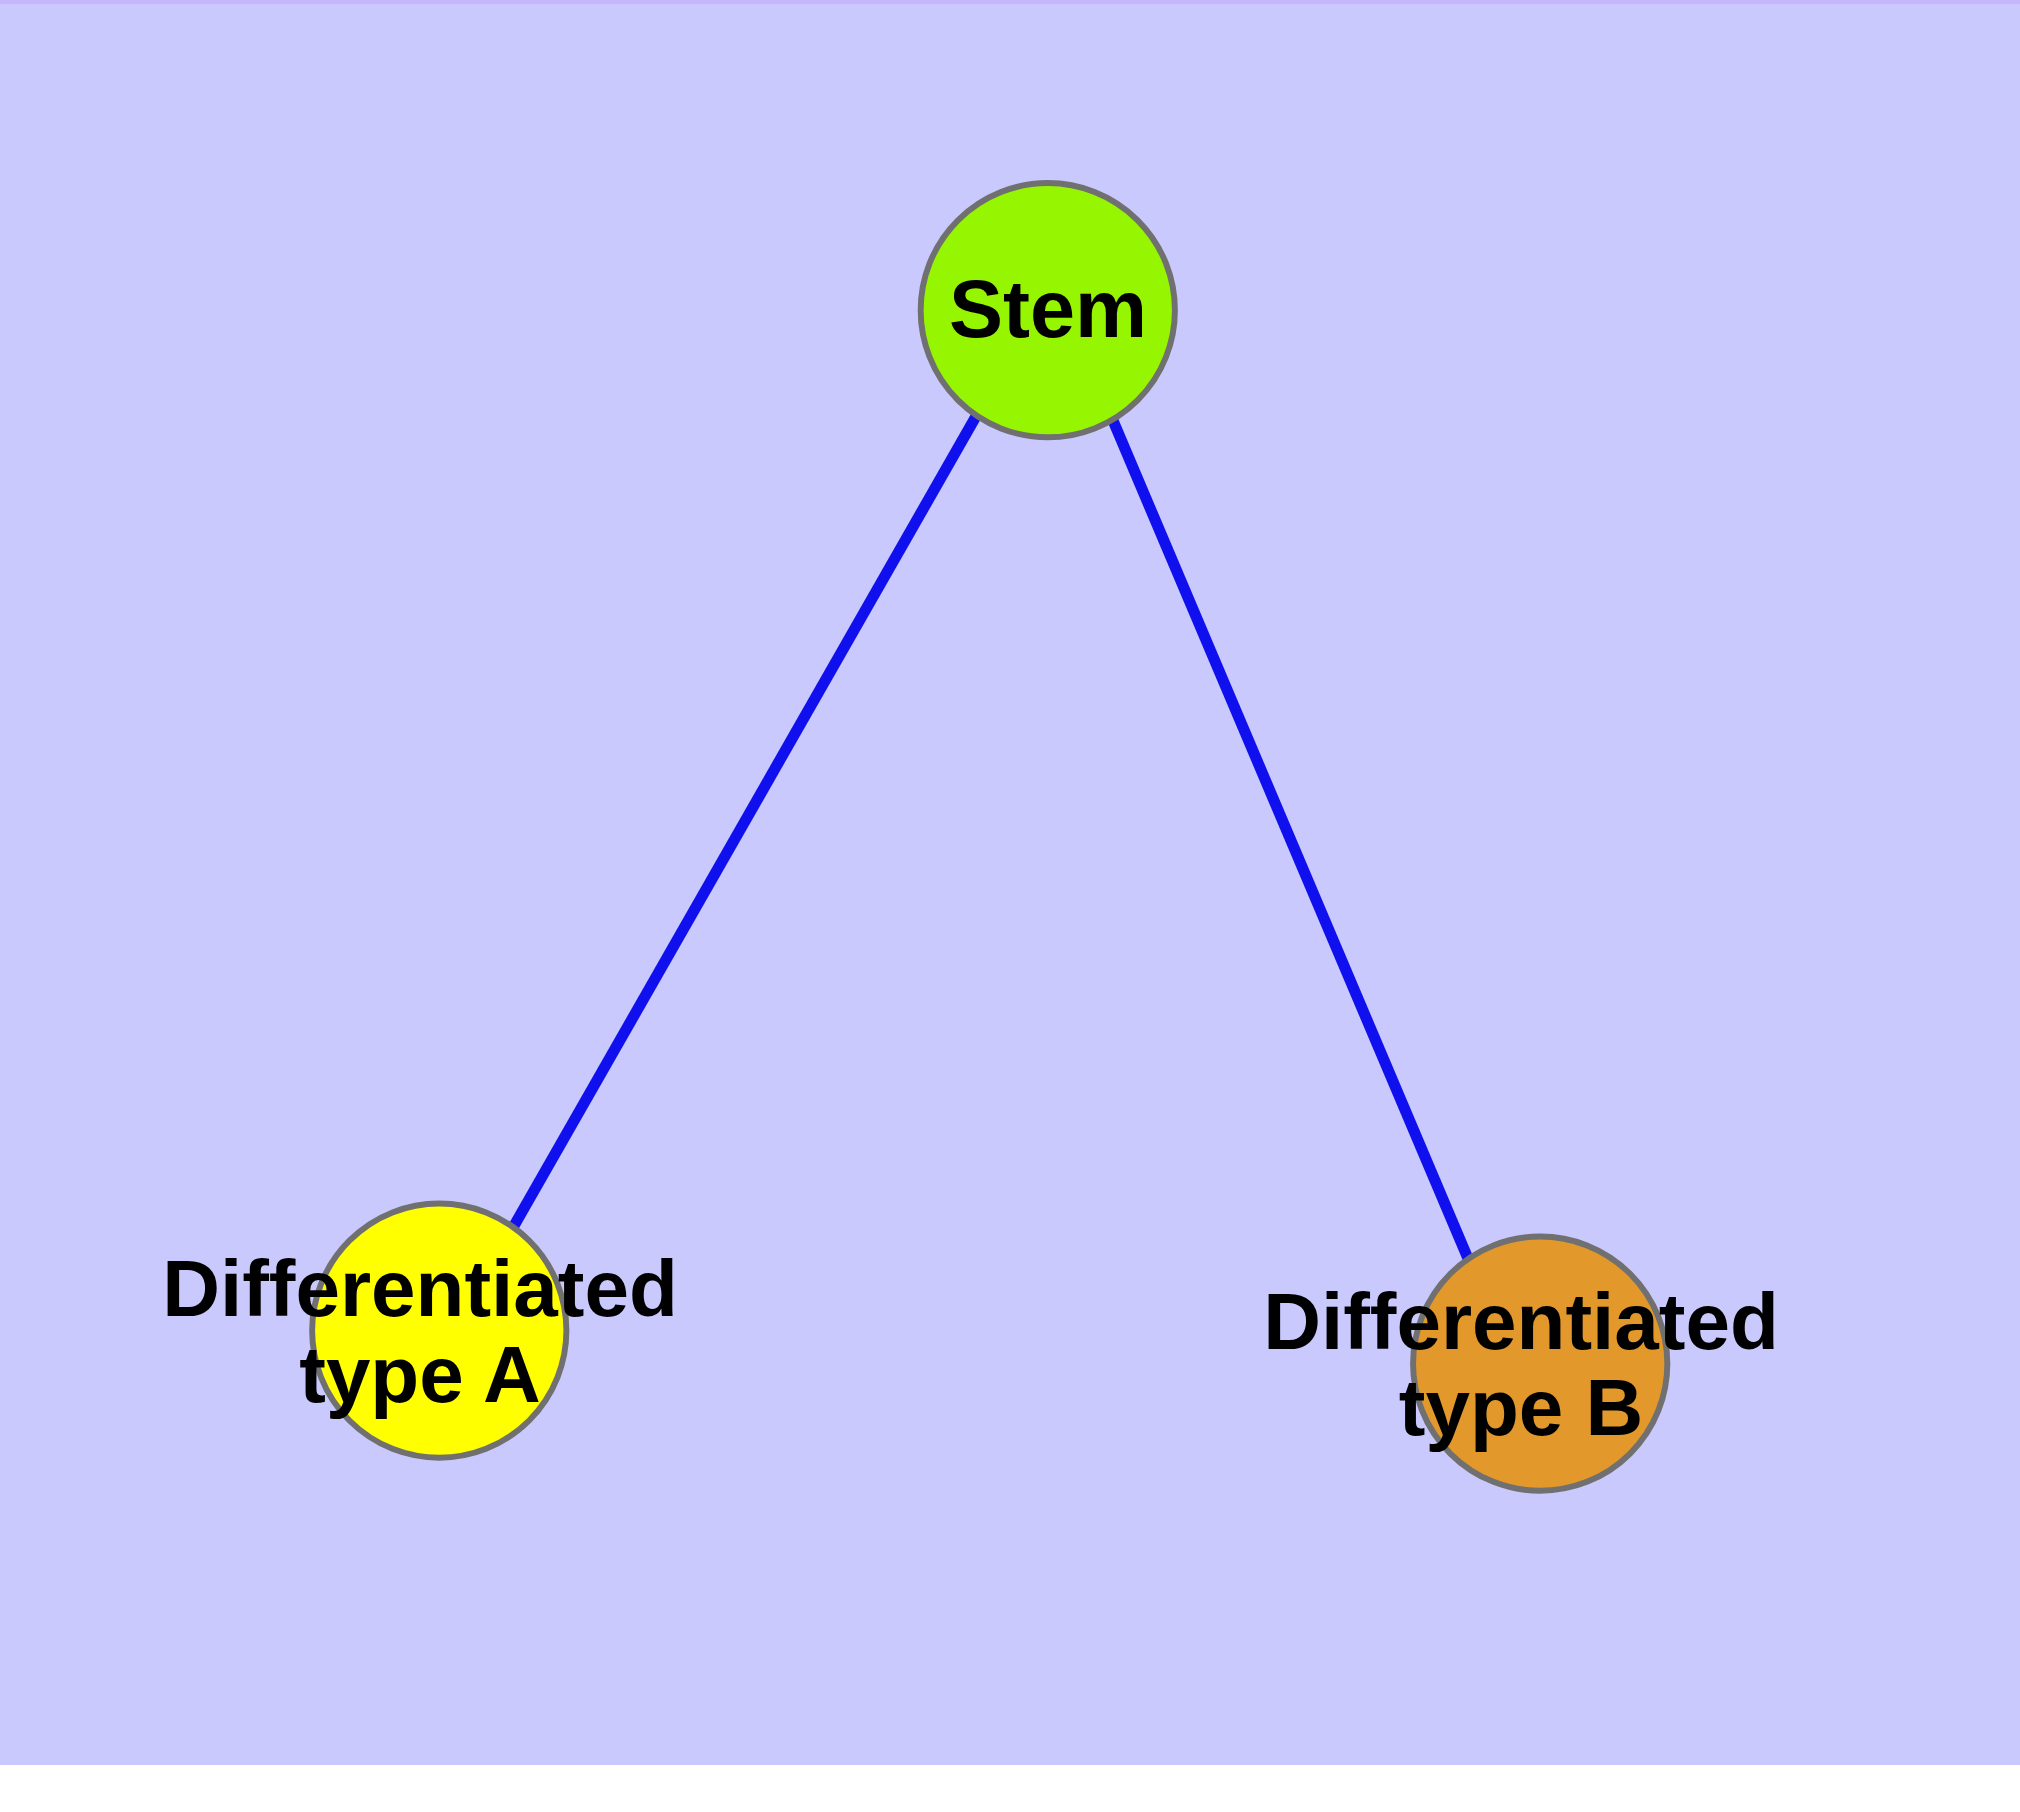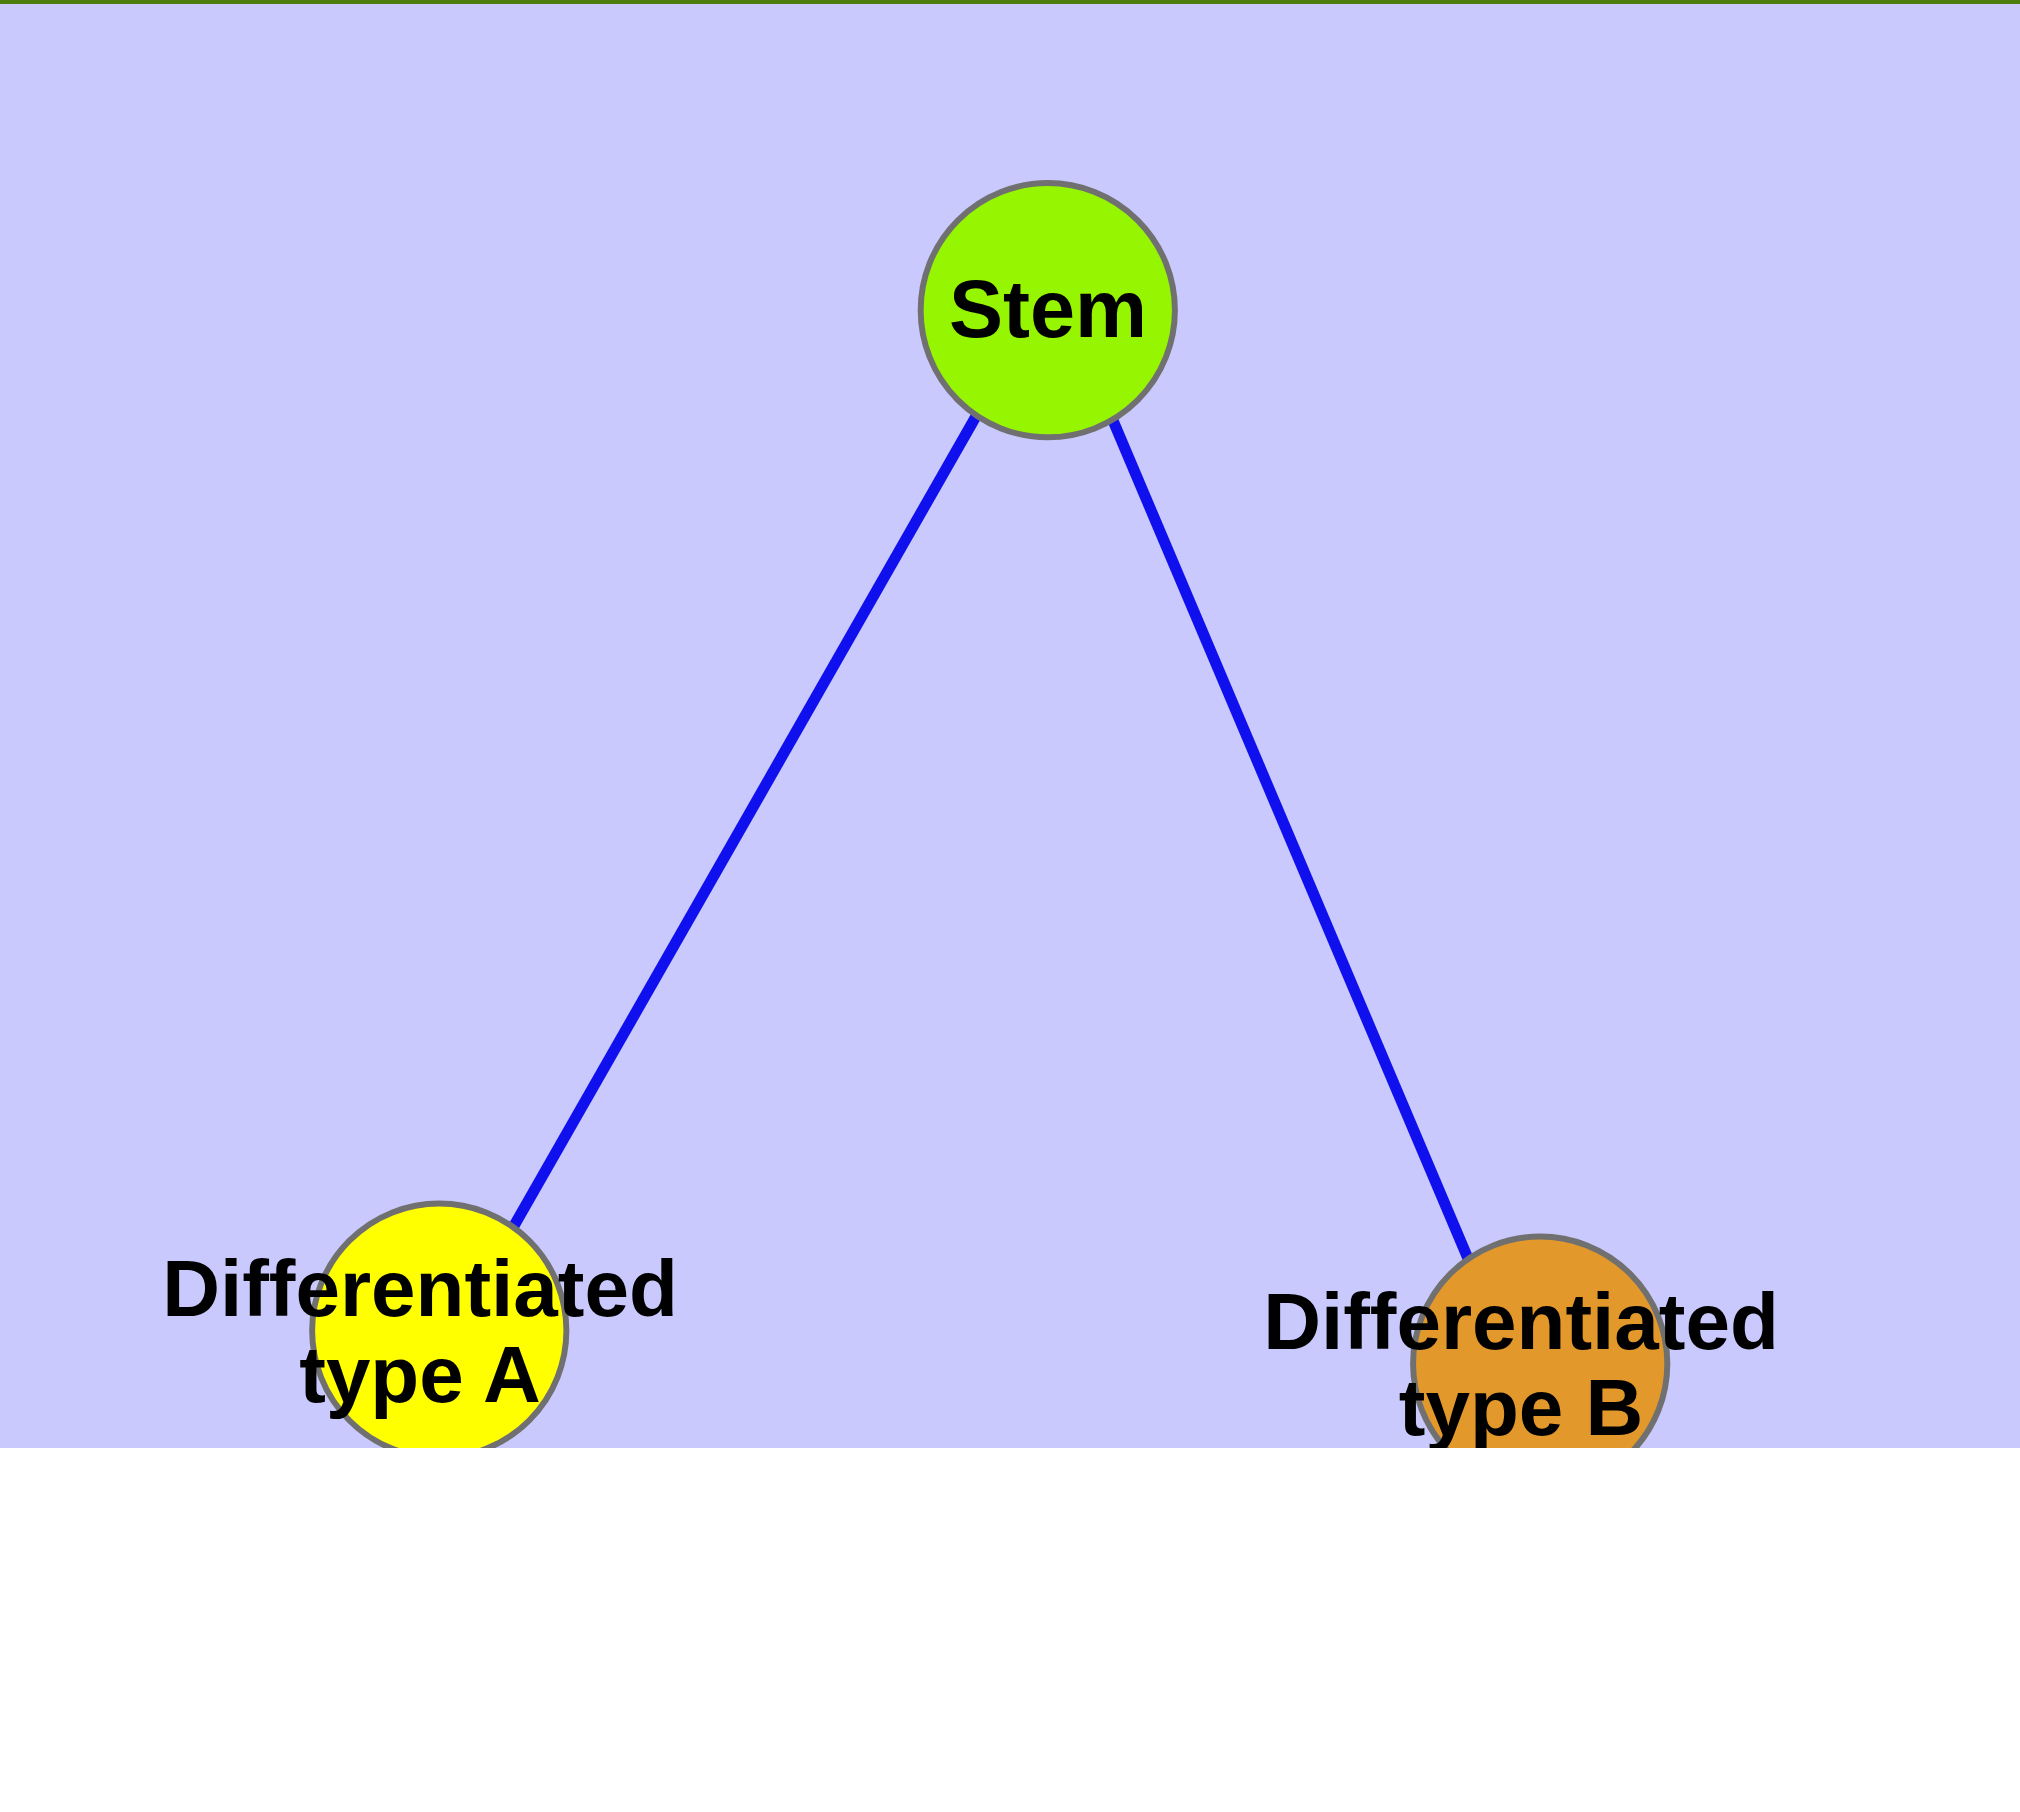--- a/index.html
+++ b/index.html
@@ -4,22 +4,22 @@
 <title>Cell Differentiation Graph</title>
 <style>
   html, body {
     margin: 0;
     padding: 0;
     background: #ffffff;
   }
   #canvas {
     position: relative;
     width: 2021px;
-    height: 1448px;
-    background: #4d7c0f;
+    height: 1765px;
+    background: #c4b5fd;
     overflow: hidden;
     font-family: "Liberation Sans", "DejaVu Sans", sans-serif;
   }
   #plot-area {
     position: absolute;
     left: 0;
     top: 4.2px;
     width: 2021px;
     height: 1808px;
     background: #c9c9fd;

